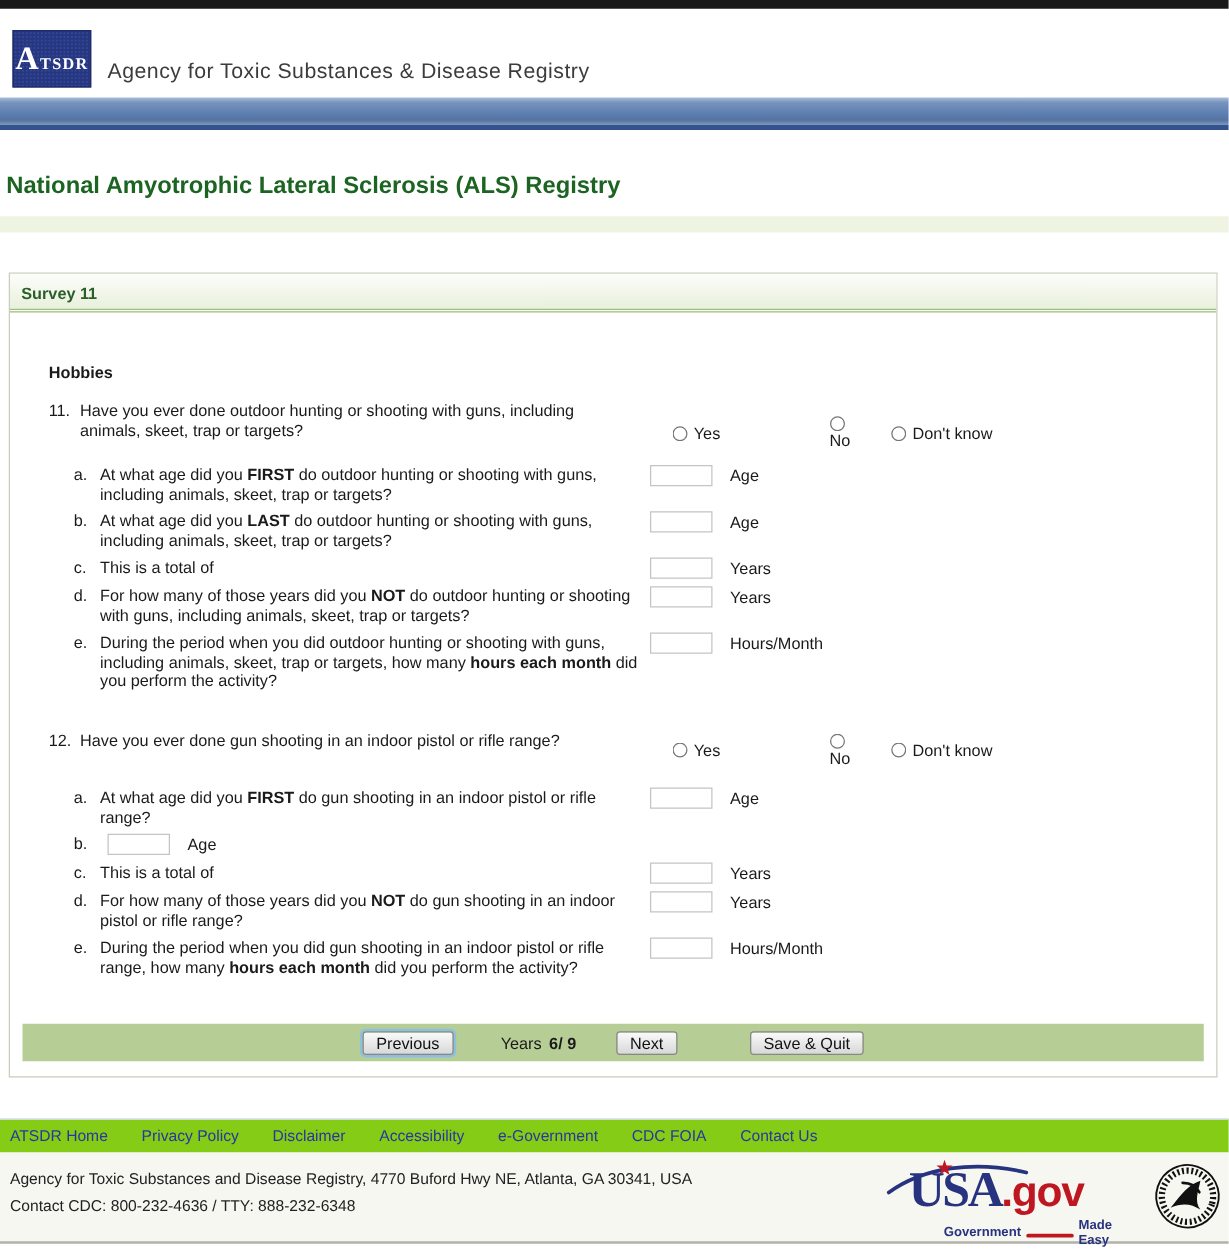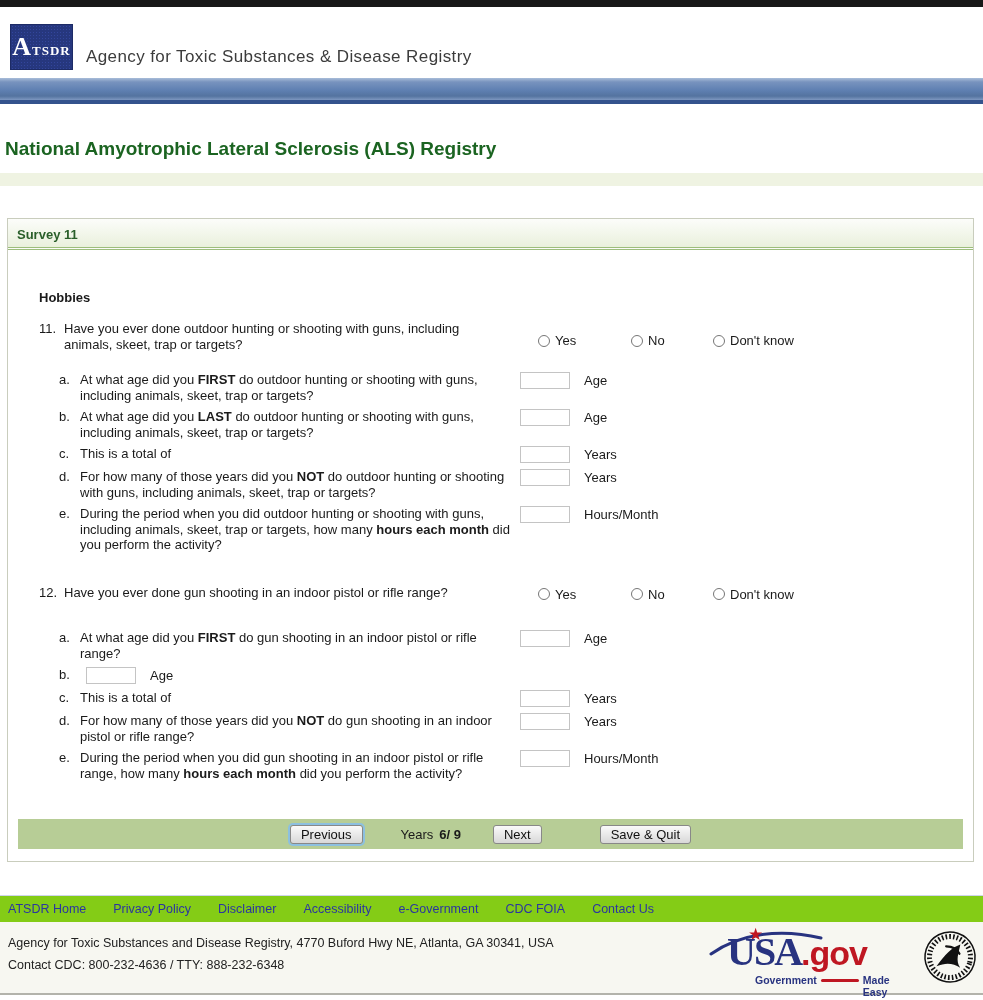--- a/index.html
+++ b/index.html
@@ -55,21 +55,21 @@
   .question { position:relative; }
   .q1 { margin-top:16px; }
   .q2 { margin-top:32px; }
   .q-main { display:flex; position:relative; }
   .q-num { width:25px; flex:none; line-height:15.5px; }
   .q-text { width:443px; flex:none; line-height:15.5px; }
   .radio-group { position:absolute; left:499px; display:flex; }
   .q1 .radio-group { top:12px; }
   .q2 .radio-group { top:2px; }
   .radio-opt { display:flex; align-items:center; width:93px; cursor:default; }
-  .radio-opt:nth-child(2) { width:82px; }
+  .radio-opt:nth-child(2) { width:82px;flex-direction:column; }
   .radio-opt:nth-child(3) { width:auto; }
   .radio-opt input { width:12px; height:12px; margin:0 5px 0 0; }
 
   .subs { margin-top:20px; }
   .q2 .subs { margin-top:30px; }
   .sub-row { display:flex; align-items:flex-start; margin-bottom:6px; }
   .sub-letter { width:21px; flex:none; margin-left:20px; line-height:15.5px; }
   .sub-text { width:434px; flex:none; line-height:15.5px; }
   .sub-input {
     width:50px; height:17px; flex:none; margin-left:6px; margin-top:0;
@@ -105,21 +105,21 @@
   }
   .addr-line { height:16px; }
   .contact-line { margin-top:6px; }
 
   .usagov { position:absolute; right:66px; top:6px; width:190px; height:62px; cursor:pointer; }
   .usa-star { position:absolute; left:21px; top:-4px; color:#bf1722; font-size:17px; }
   .usa-swoosh { position:absolute; left:-18px; top:2px; }
   .usa-text { position:absolute; left:0; top:0; white-space:nowrap;text-align:right; }
   .usa-main { font-family:"Liberation Serif",serif; font-weight:bold; font-size:40px; color:#283380; letter-spacing:-2px; }
   .usa-gov { font-weight:bold; font-size:34px; color:#bf1722; letter-spacing:-1px; }
-  .usa-tagline { position:absolute; left:28px; top:46px; font-size:10.5px; font-weight:bold; color:#283380; display:flex; }
+  .usa-tagline { position:absolute; left:28px; top:46px; font-size:10.5px; font-weight:bold; color:#283380; display:flex;align-items:center; }
   .usa-underline { width:38px; height:3px; background:#bf1722; border-radius:2px; margin:5px 4px 0 4px; }
 
   .hhs-seal { position:absolute; right:6px; top:8px; cursor:pointer; transform:rotate(18deg); }
 </style>
 </head>
 <body>
 
 <div class="topbar"></div>
 
 <header class="site-header">

